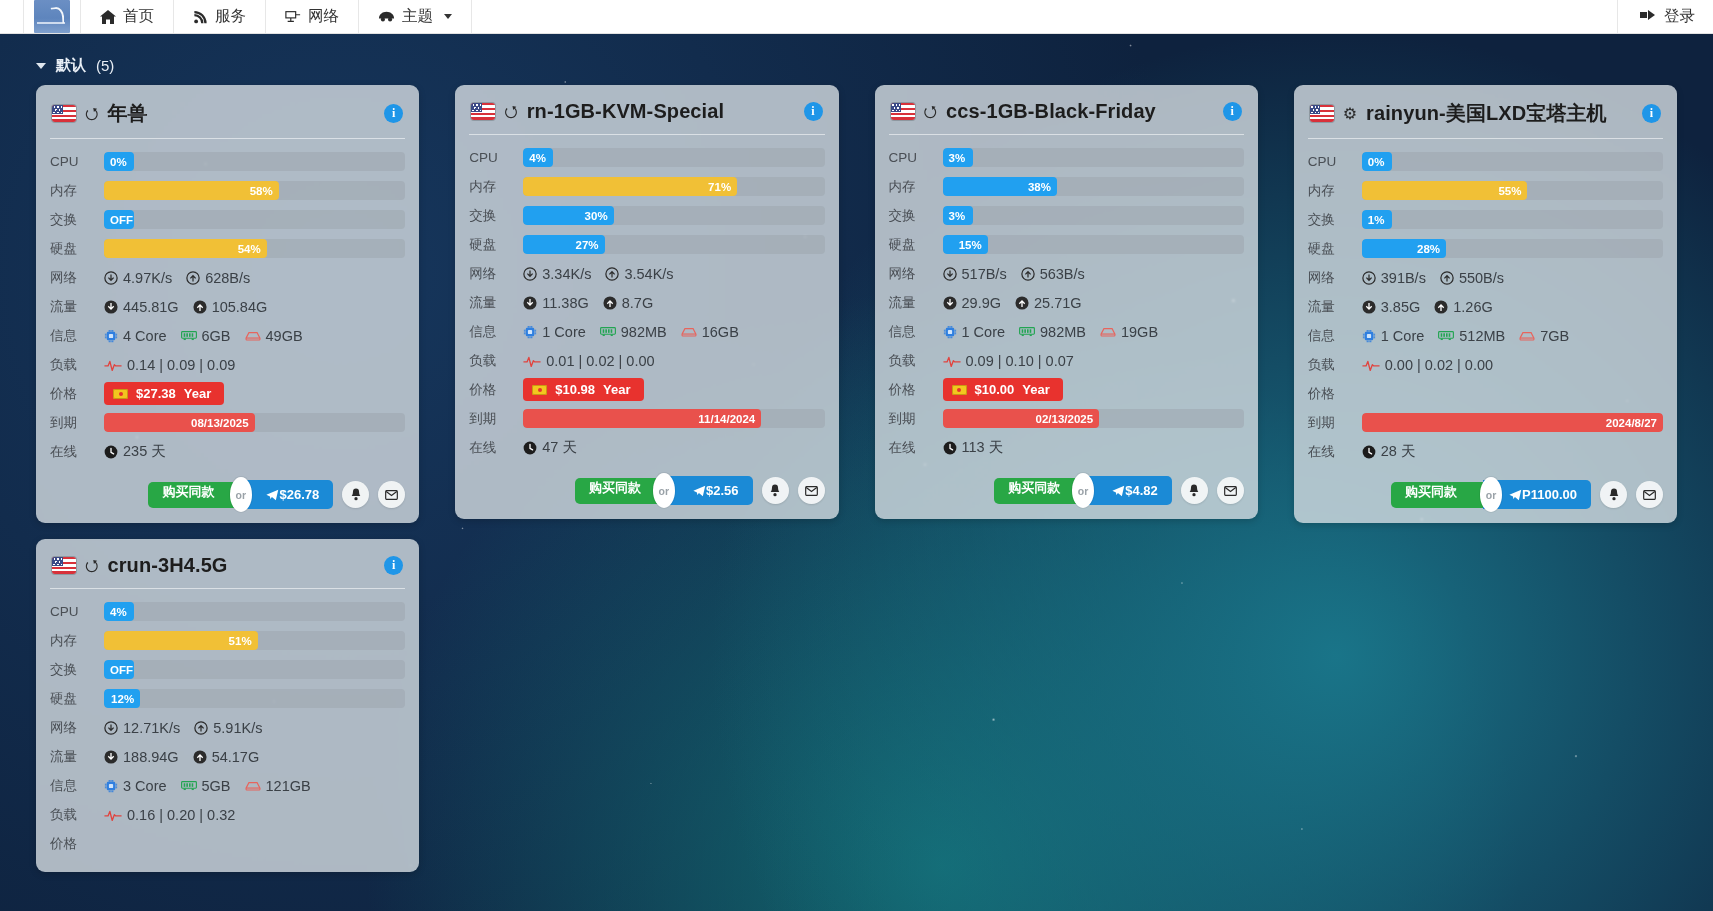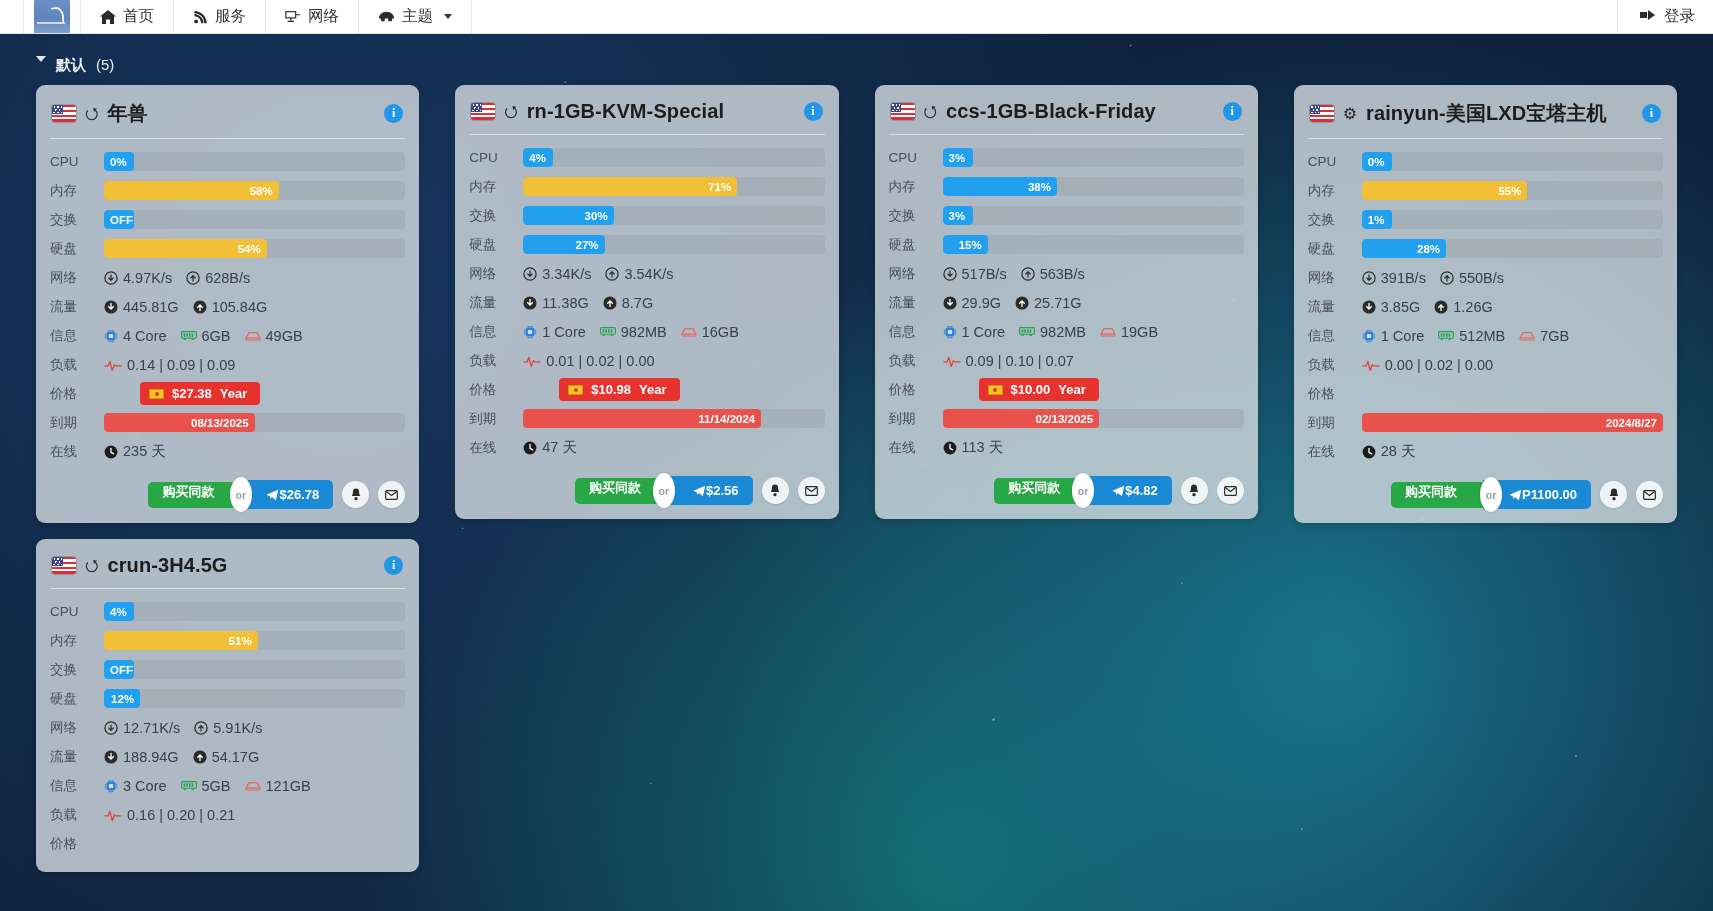--- a/index.html
+++ b/index.html
@@ -66,21 +66,21 @@
   }
   .nav-item .ico { font-size: 15px; display:inline-flex; line-height:1; }
   .caret { width:0;height:0;border-left:4.5px solid transparent;border-right:4.5px solid transparent;
            border-top:5px solid #333; margin-left:4px; }
   .nav-right { margin-left:auto; display:flex; align-items:stretch; }
   .nav-login { display:flex; align-items:center; gap:8px; padding: 0 18px 0 22px;
                font-size:15.5px; color:#333; cursor:pointer; border-left:1px solid #e7e7e7;}
 
   
   .content { position:relative; z-index:2; padding: 14px 18px 0 18px; }
-  .group-head { display:flex; gap:10px; color:#e8eef5;
+  .group-head { display:flex; align-items:center; gap:10px; color:#e8eef5;
                 font-size:15px; padding: 8px 0 10px 18px; font-weight:bold; }
   .group-caret { width:0;height:0;border-left:5px solid transparent;border-right:5px solid transparent;
                  border-top:6px solid #dfe7ef; }
   .group-count { font-weight: normal; }
 
   .cards { display:flex; flex-wrap: wrap; gap: 0px; }
   .card-wrap { width: 25%; padding: 0 18px 16px 18px; }
 
   .card {
     background: rgba(214,221,226,0.80);
@@ -133,21 +133,21 @@
   .kv .g { margin-right: 9px; display:inline-flex; align-items:center; gap:5px; }
   .ic { font-size: 14px; line-height:1; display:inline-flex; }
   .ic-dl, .ic-ul { color:#2b2b2b; }
   .ic-cpu { color:#2f7fe0; }
   .ic-ram { color:#22a552; }
   .ic-disk { color:#e8645c; }
   .ic-load { color:#e1443f; font-weight:bold; }
 
   .price-pill { display:inline-flex; align-items:center; gap:8px; background:#e8322e;
                 color:#fff; font-size:13px; font-weight:bold; border-radius:4px;
-                padding: 4px 13px 4px 9px; margin-left: 36px; }
+                padding: 4px 13px 4px 9px; }
   .money-ico { width:15px; height:10px; border-radius:2px; background:#f3c61f;
                position:relative; flex:none; box-shadow: inset 0 0 0 1px #c99a12; }
   .money-ico::after{ content:""; position:absolute; left:50%; top:50%; width:4px;height:4px;
                margin:-2px 0 0 -2px; border-radius:50%; background:#e8322e; }
   .price-unit { font-weight:bold; }
 
   .btn-row { display:flex; align-items:center; justify-content:flex-end;
              gap: 9px; padding-top: 14px; }
   .combo { display:flex; align-items:center; position:relative; border-radius:5px; overflow:visible; }
   .btn-buy { background:#28a745; color:#fff; font-size:13px; font-weight:bold;
@@ -1251,21 +1251,21 @@
         </div>
 
         <div class="row">
           <div class="row-label">负载</div>
           <div class="row-body kv">
             <span class="ic ic-load">
               <svg width="18" height="12" viewBox="0 0 20 12">
                     <path d="M0.5 7h4l2-5 2.6 10 2.4-6.4 1.6 1.4h6.4" fill="none" stroke="#e1443f" stroke-width="1.5" stroke-linejoin="round"></path>
                   </svg>
             </span>
-            <span>0.16 | 0.20 | 0.21</span>
+            <span>0.16 | 0.20 | 0.32</span>
           </div>
         </div>
 
         <div class="row" style="display: flex;">
           <div class="row-label">价格</div>
           <div class="row-body">
             <span class="price-pill" style="visibility: hidden;">
               <span class="money-ico"></span>
               <span></span>
               <span class="price-unit"></span>

